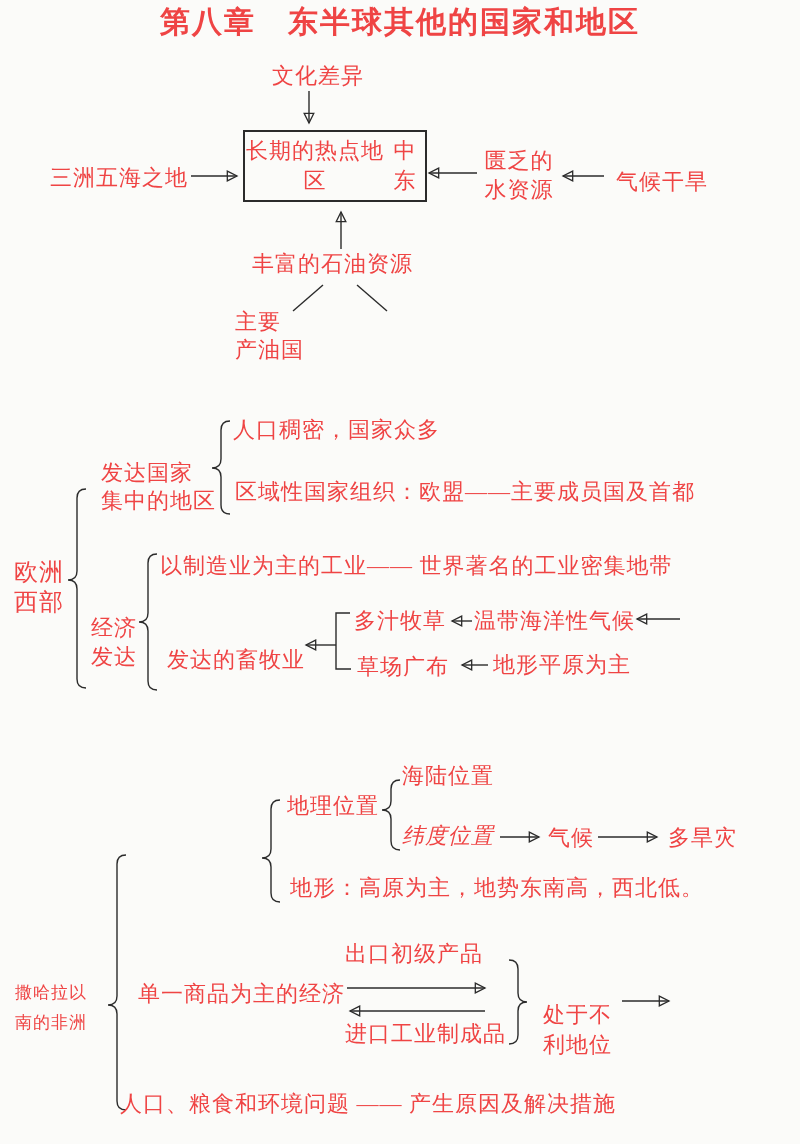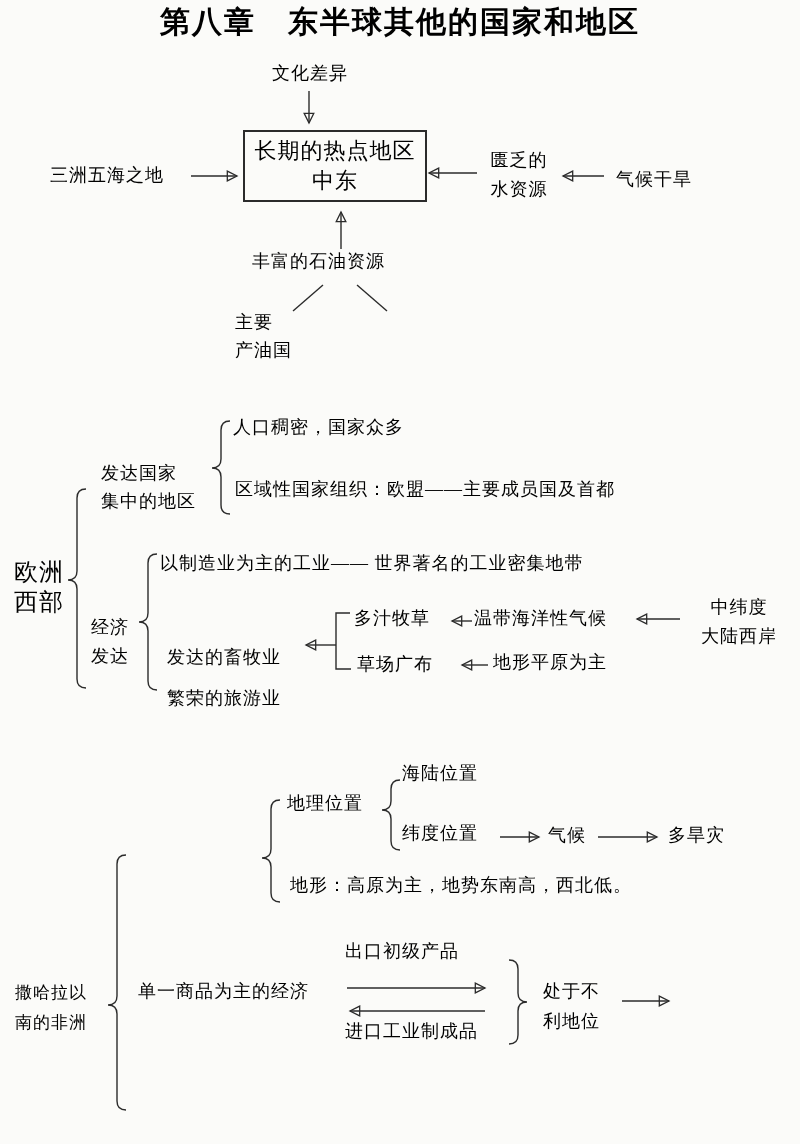--- a/index.html
+++ b/index.html
@@ -1,39 +1,39 @@
 <!DOCTYPE html>
 <html><head>
 <meta charset="utf-8">
 <style>
   html,body { margin:0; padding:0; background:#d9d9d9; }
   .stage {
     position:relative; width:800px; height:1144px; margin:0 auto;
     background:#fbfbf9;
     font-family:"Liberation Serif","DejaVu Serif",serif;
-    color:#000000; overflow:hidden;
+    color:#ef4444; overflow:hidden;
   }
   .title {
     position:absolute; top:2px; left:0; right:0; text-align:center;
     font-size:30px; font-weight:700; letter-spacing:2px;
   }
   .t {
     position:absolute; white-space:nowrap;
-    font-size:18px; letter-spacing:1px; line-height:1.25;
+    font-size:22px; letter-spacing:1px; line-height:1.25;
   }
   .t span { display:block; }
   .c { text-align:center; }
   .lh28 span { line-height:28px; }
   .lh29 span { line-height:29px; }
   .lh30 span { line-height:30px; }
   .sec { font-size:24px; }
   .mebox {
     position:absolute; left:243px; top:130px; width:180px; height:68px;
     border:2px solid #2b2b2b; background:transparent;
-    display:flex; flex-direction:column; align-items:center; justify-content:center;
+    display:flex; flex-direction:row; align-items:center; justify-content:center;
     font-size:22px; letter-spacing:1px;
   }
   .mebox span { display:block; line-height:30px; text-align:center; }
   svg.layer { position:absolute; left:0; top:0; width:800px; height:1144px; }
   svg.layer * { vector-effect:non-scaling-stroke; }
 </style>
 </head>
 <body>
 
 <div class="stage">
@@ -103,39 +103,35 @@
     <span>西部</span>
   </div>
   <div class="t lh29" style="left:91px; top:613px;">
     <span>经济</span>
     <span>发达</span>
   </div>
   <div class="t" style="left:160px; top:552px;">以制造业为主的工业—— 世界著名的工业密集地带</div>
   <div class="t" style="left:167px; top:646px;">发达的畜牧业</div>
   <div class="t" style="left:354px; top:607px;">多汁牧草</div>
   <div class="t" style="left:474px; top:607px;">温带海洋性气候</div>
-  <div class="t c lh29" style="left:686px; top:593px; width:106px;">
-    <span>中纬度</span>
-    <span>大陆西岸</span>
-  </div>
   <div class="t" style="left:357px; top:653px;">草场广布</div>
   <div class="t" style="left:493px; top:651px;">地形平原为主</div>
-  <div class="t" style="left:167px; top:687px;">繁荣的旅游业</div>
 
   <div class="t" style="left:402px; top:762px;">海陆位置</div>
   <div class="t" style="left:287px; top:792px;">地理位置</div>
-  <div class="t" style="left:402px; top:822px;">纬度位置</div>
+  <div class="t" style="left:402px; top:822px;font-style:italic;">纬度位置</div>
   <div class="t" style="left:548px; top:824px;">气候</div>
   <div class="t" style="left:668px; top:824px;">多旱灾</div>
   <div class="t" style="left:290px; top:874px;">地形：高原为主，地势东南高，西北低。</div>
   <div class="t sec lh30" style="left:15px; top:978px; font-size:17px;">
     <span>撒哈拉以</span>
     <span>南的非洲</span>
   </div>
   <div class="t" style="left:138px; top:980px;">单一商品为主的经济</div>
   <div class="t" style="left:345px; top:940px;">出口初级产品</div>
   <div class="t" style="left:345px; top:1020px;">进口工业制成品</div>
-  <div class="t lh30" style="left:543px; top:976px;">
+  <div class="t lh30" style="left:543px; top:1000px;">
     <span>处于不</span>
     <span>利地位</span>
   </div>
+  <div class="t" style="left:120px; top:1090px;">人口、粮食和环境问题 —— 产生原因及解决措施</div>
 
 </div>
 
 </body></html>

